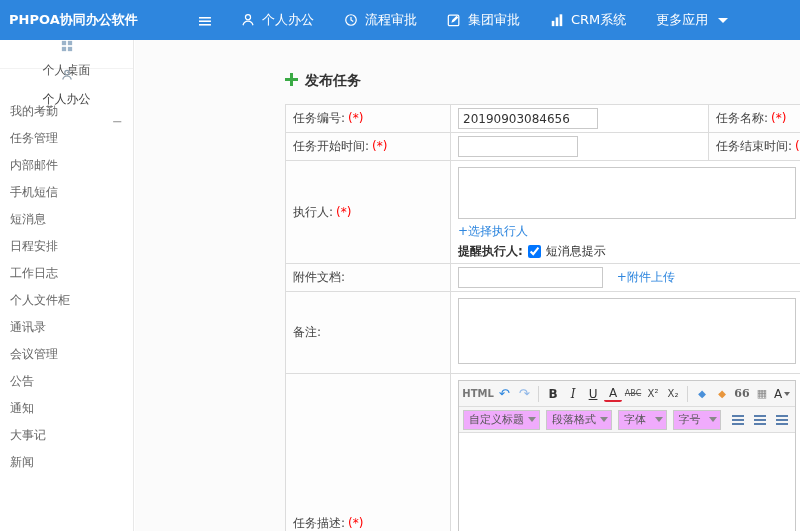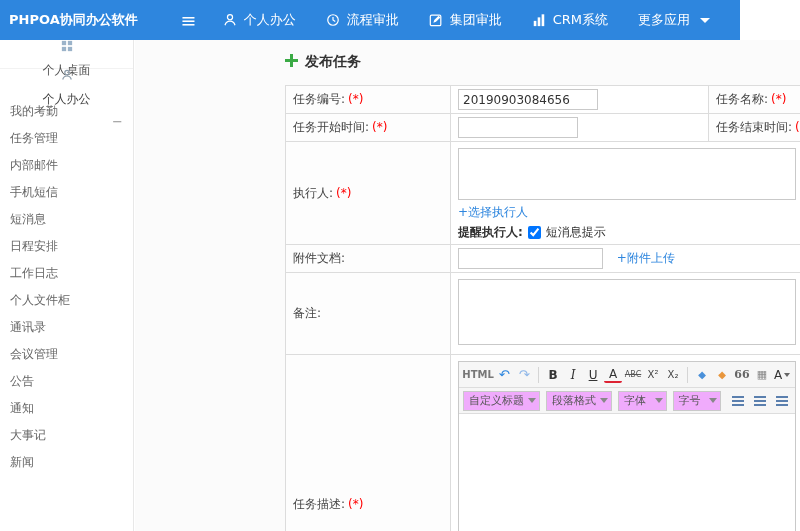--- a/index.html
+++ b/index.html
@@ -1,20 +1,20 @@
 <!DOCTYPE html>
 <html><head>
 <meta charset="utf-8">
 <style>
   * { margin:0; padding:0; box-sizing:border-box; }
   html,body { width:800px; height:531px; overflow:hidden; background:#fff;
     font-family:"DejaVu Sans","Liberation Sans",sans-serif; }
 
   
-  .header { position:absolute; left:0; top:0; width:740px; height:40px;
+  .header { position:absolute; left:0; top:0; width:800px; height:40px;
     background:#2e86de; display:flex; align-items:center; color:#fff; z-index:5; }
   .logo { width:162px; padding-left:9px; font-size:13px; font-weight:bold; white-space:nowrap; }
   .hamburger { margin-left:25px; width:36px; text-align:center; font-size:19px; cursor:pointer; }
   .nav { display:flex; align-items:center; margin-left:18px; }
   .nav-item { display:flex; align-items:center; gap:7px; font-size:13px; margin-right:30px; cursor:pointer; white-space:nowrap; }
   .nav-item svg { display:block; }
   .caret { width:0; height:0; border-left:5px solid transparent; border-right:5px solid transparent; border-top:5px solid #fff; margin-left:3px; }
 
   
   .sidebar { position:absolute; left:0; top:40px; width:134px; height:491px;
@@ -24,21 +24,21 @@
   .side-item { border-bottom:1px solid #f2f2f2; }
   .side-group { color:#444; }
   .side-sub { height:27px; display:flex; align-items:center; padding:0 10px;
     font-size:12px; color:#666; cursor:pointer; }
   .toggle { margin-left:auto; color:#999; font-size:13px; line-height:1; }
 
   
   .main { position:absolute; left:135px; top:40px; width:665px; height:491px;
     background:#fbfbfb; overflow:hidden; }
   .page-title { display:flex; align-items:center; gap:7px; padding:13px 0 0 150px;
-    font-size:14px; font-weight:bold; color:#333; }
+    font-size:14px; font-weight:bold; color:#333;margin-top:19px; }
 
   table.form { margin:14px 0 0 150px; border-collapse:collapse; table-layout:fixed;
     width:630px; background:#fff; }
   table.form td { border:1px solid #dcdcdc; font-size:12px; color:#444;
     padding:3px 7px; vertical-align:middle; }
   td.lbl { background:#fdfdfd;margin-top:12px; }
   .req { color:#f00; margin-left:3px; }
   .vtop { vertical-align:top !important; padding-top:6px !important; }
 
   .inp { height:21px; border:1px solid #c9c9c9; background:#fff; font-size:12px;

